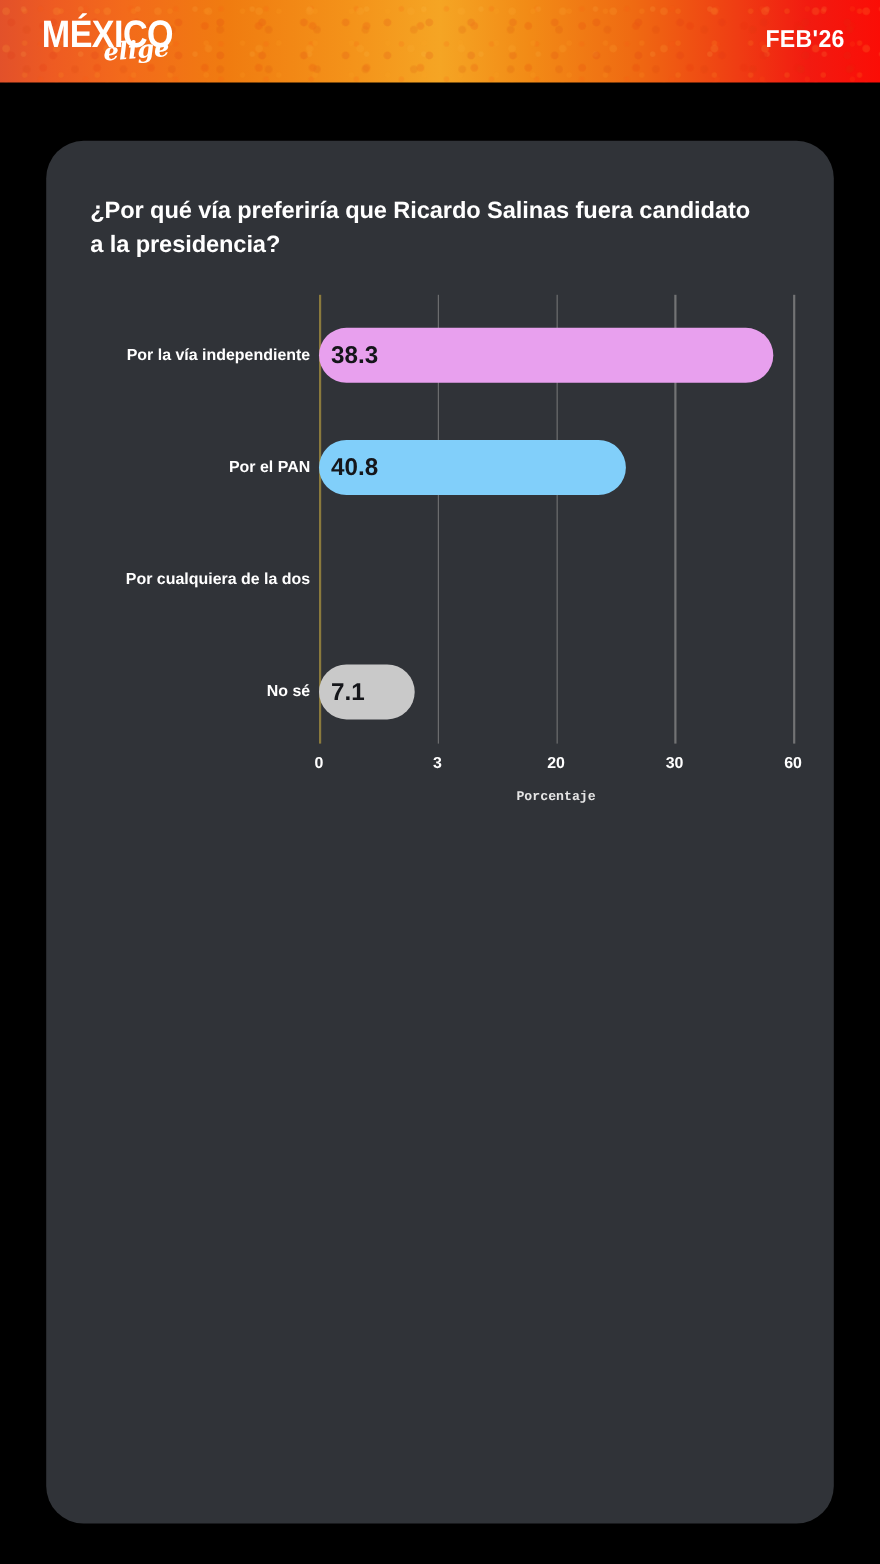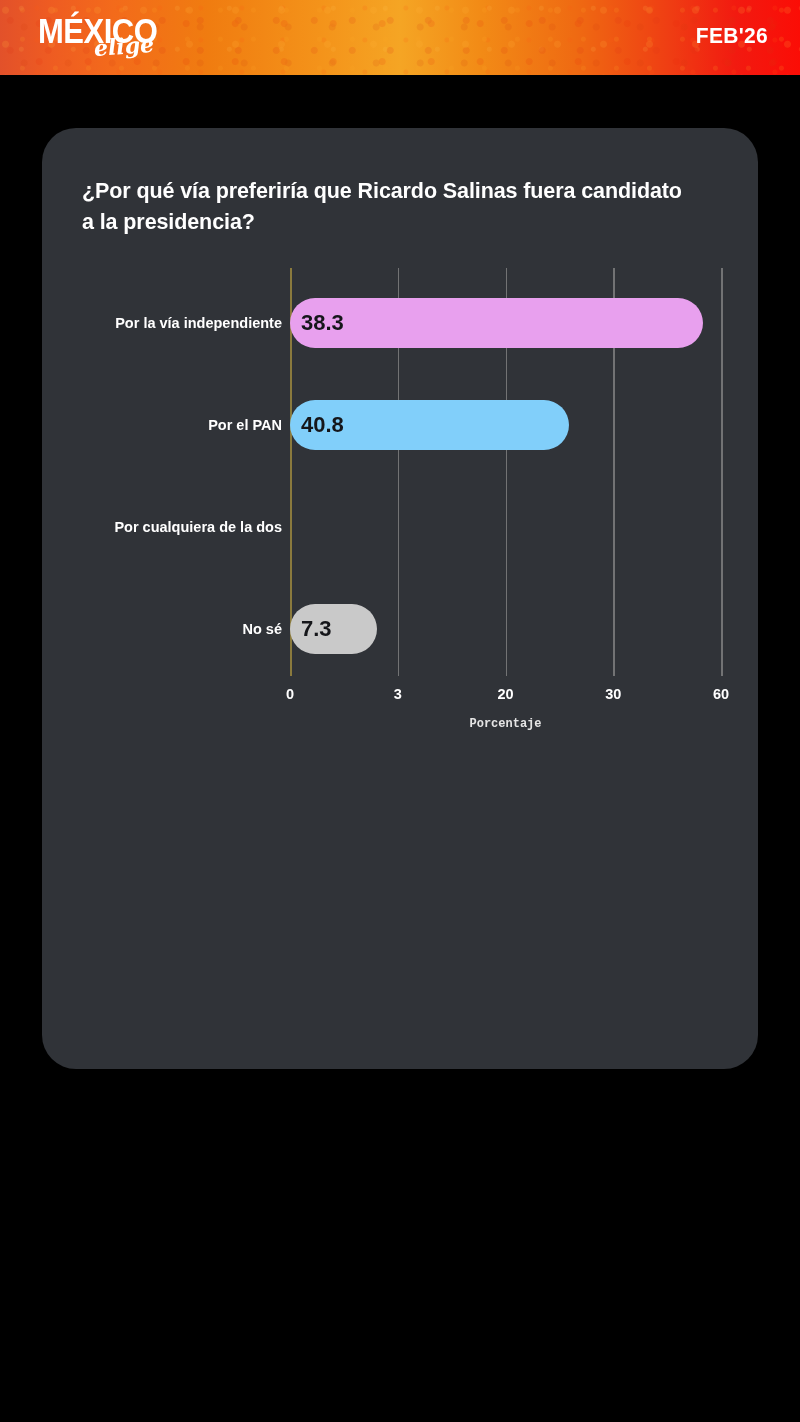--- a/index.html
+++ b/index.html
@@ -89,21 +89,21 @@
     font-weight: 700;
     color: #ffffff;
     letter-spacing: 0.3px;
     transform: scaleY(1.06);
   }
 
   
   .card {
     position: absolute;
     left: 42px; top: 128px;
-    width: 716px; height: 941px;
+    width: 716px; height: 1257px;
     background: #303338;
     border-radius: 34px;
   }
 
   .chart-title {
     position: absolute;
     left: 40px; top: 48px;
     width: 600px;
     font-size: 21.5px;
     font-weight: 700;
@@ -205,21 +205,21 @@
         <div class="bar" style="left: 248px; top: 170px; width: 412.683px; background: rgb(232, 160, 238);">
           <span class="bar-value">38.3</span>
         </div>
         <div class="cat-label" style="right: 476px; top: 195px;">Por la vía independiente</div>
         <div class="bar" style="left: 248px; top: 272px; width: 279.072px; background: rgb(129, 207, 250);">
           <span class="bar-value">40.8</span>
         </div>
         <div class="cat-label" style="right: 476px; top: 297px;">Por el PAN</div>
         <div class="cat-label" style="right: 476px; top: 399px;">Por cualquiera de la dos</div>
         <div class="bar" style="left: 248px; top: 476px; width: 87.2775px; background: rgb(201, 201, 201);">
-          <span class="bar-value">7.3</span>
+          <span class="bar-value">7.1</span>
         </div>
         <div class="cat-label" style="right: 476px; top: 501px;">No sé</div>
         <div class="tick-label" style="left: 248px; top: 558px;">0</div>
         <div class="tick-label" style="left: 355.75px; top: 558px;">3</div>
         <div class="tick-label" style="left: 463.5px; top: 558px;">20</div>
         <div class="tick-label" style="left: 571.25px; top: 558px;">30</div>
         <div class="tick-label" style="left: 679px; top: 558px;">60</div>
         <div class="axis-title" style="left: 463.5px; top: 589px;">Porcentaje</div>
       </div>
 

